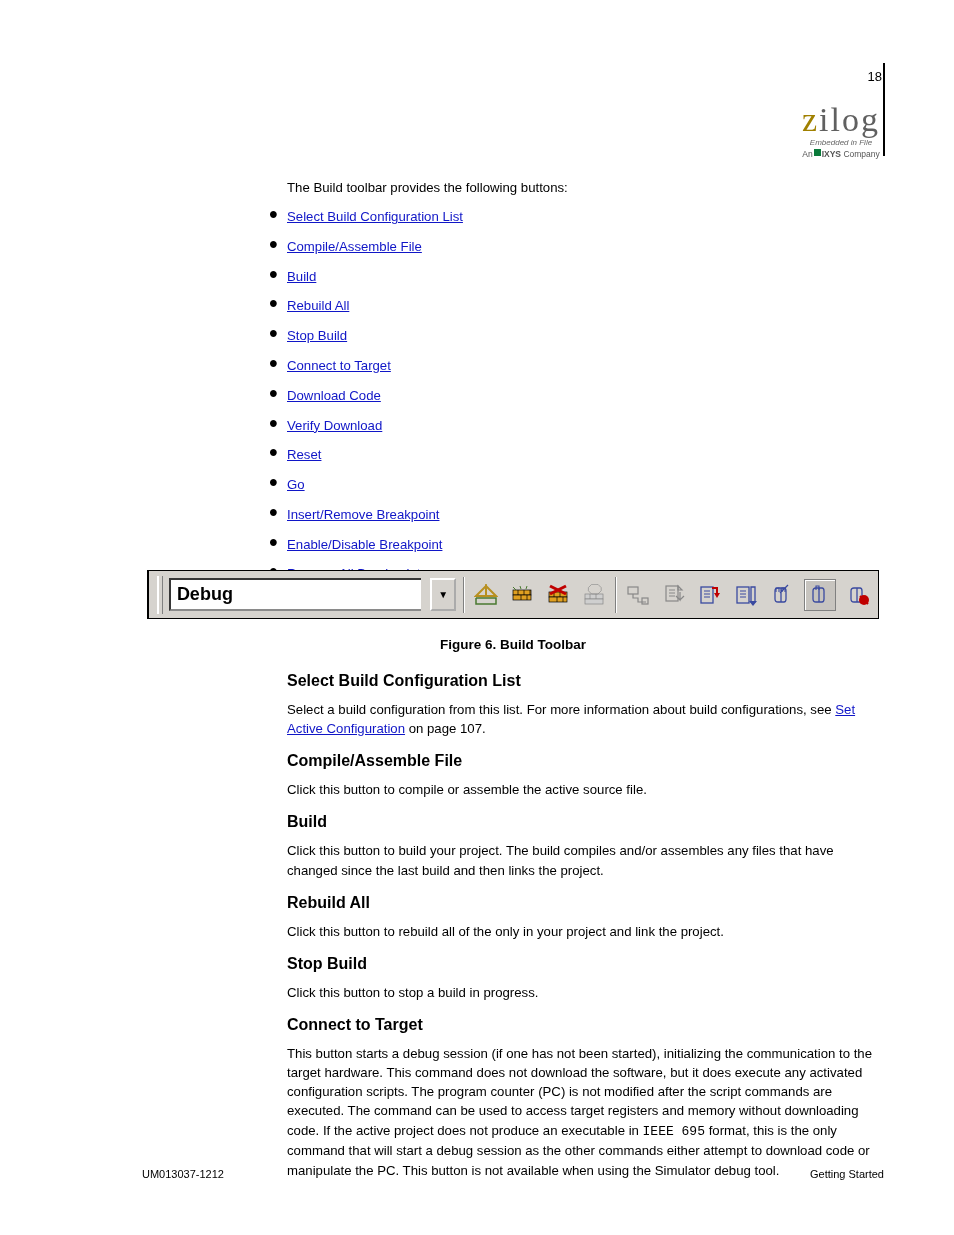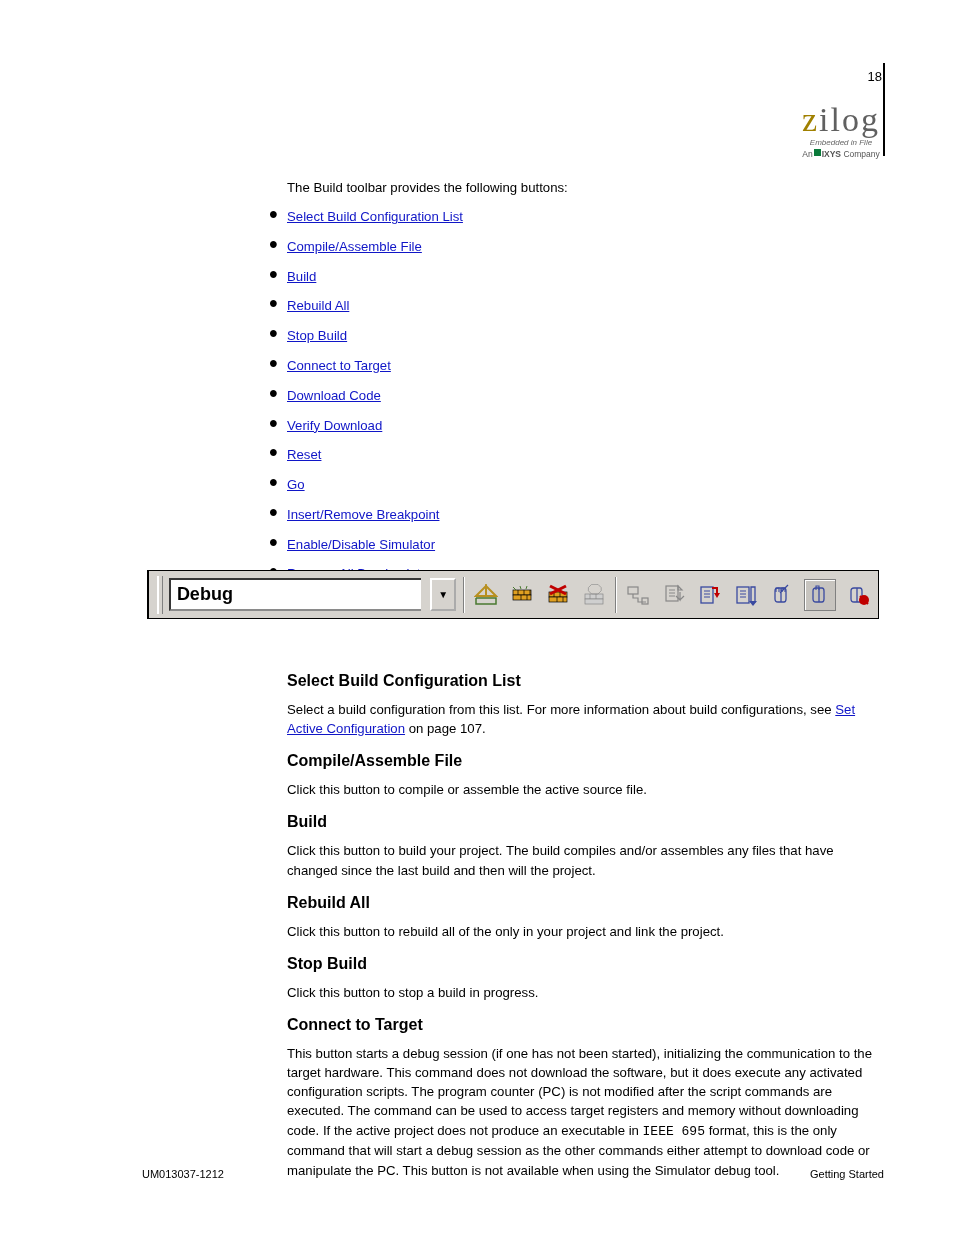--- a/index.html
+++ b/index.html
@@ -248,21 +248,21 @@
       <li><span class="link">Compile/Assemble File</span></li>
       <li><span class="link">Build</span></li>
       <li><span class="link">Rebuild All</span></li>
       <li><span class="link">Stop Build</span></li>
       <li><span class="link">Connect to Target</span></li>
       <li><span class="link">Download Code</span></li>
       <li><span class="link">Verify Download</span></li>
       <li><span class="link">Reset</span></li>
       <li><span class="link">Go</span></li>
       <li><span class="link">Insert/Remove Breakpoint</span></li>
-      <li><span class="link">Enable/Disable Simulator</span></li>
+      <li><span class="link">Enable/Disable Breakpoint</span></li>
       <li><span class="link">Remove All Breakpoints</span></li>
     </ul>
   </div>
 
   <div class="toolbar-figure">
     <div class="toolbar-outer">
       <div class="vgrip"></div>
 
       <div class="combo">
         <div class="combo-field">Debug</div>
@@ -372,33 +372,34 @@
         </div>
         <div class="ticon">
           <svg width="24" height="22" viewBox="0 0 24 22">
             <path d="M5 12 L5 7 Q5 4 8 4 L14 4 Q16 4 16 7 L16 15 Q16 18 14 18 L8 18 Q5 18 5 15 Z M11 4 L11 18" fill="none" stroke="#3a4aa0" stroke-width="1.3"></path>
             <circle cx="18" cy="16" r="5" fill="#c00000"></circle>
             <line x1="14" y1="12" x2="22" y2="20" stroke="#c00000" stroke-width="2"></line>
           </svg>
         </div>
       </div>
     </div>
+    <div class="caption">Figure 6. Build Toolbar</div>
   </div>
 
   <div class="after-figure">
     <div class="section-title">Select Build Configuration List</div>
     <p class="para">
       <span>Select a build configuration from this list. For more information about build configurations, see </span><span class="link">Set Active Configuration</span><span> on page 107.</span>
     </p>
 
     <div class="section-title">Compile/Assemble File</div>
     <p class="para">Click this button to compile or assemble the active source file.</p>
 
     <div class="section-title">Build</div>
-    <p class="para">Click this button to build your project. The build compiles and/or assembles any files that have changed since the last build and then will the project.</p>
+    <p class="para">Click this button to build your project. The build compiles and/or assembles any files that have changed since the last build and then links the project.</p>
 
     <div class="section-title">Rebuild All</div>
     <p class="para">Click this button to rebuild all of the only in your project and link the project.</p>
 
     <div class="section-title">Stop Build</div>
     <p class="para">Click this button to stop a build in progress.</p>
 
     <div class="section-title">Connect to Target</div>
     <p class="para">
       <span>This button starts a debug session (if one has not been started), initializing the communication to the target hardware. This command does not download the software, but it does execute any activated configuration scripts. The program counter (PC) is not modified after the script commands are executed. The command can be used to access target registers and memory without downloading code. If the active project does not produce an executable in </span><span class="mono">IEEE 695</span><span> format, this is the only command that will start a debug session as the other commands either attempt to download code or manipulate the PC. This button is not available when using the Simulator debug tool.</span>

